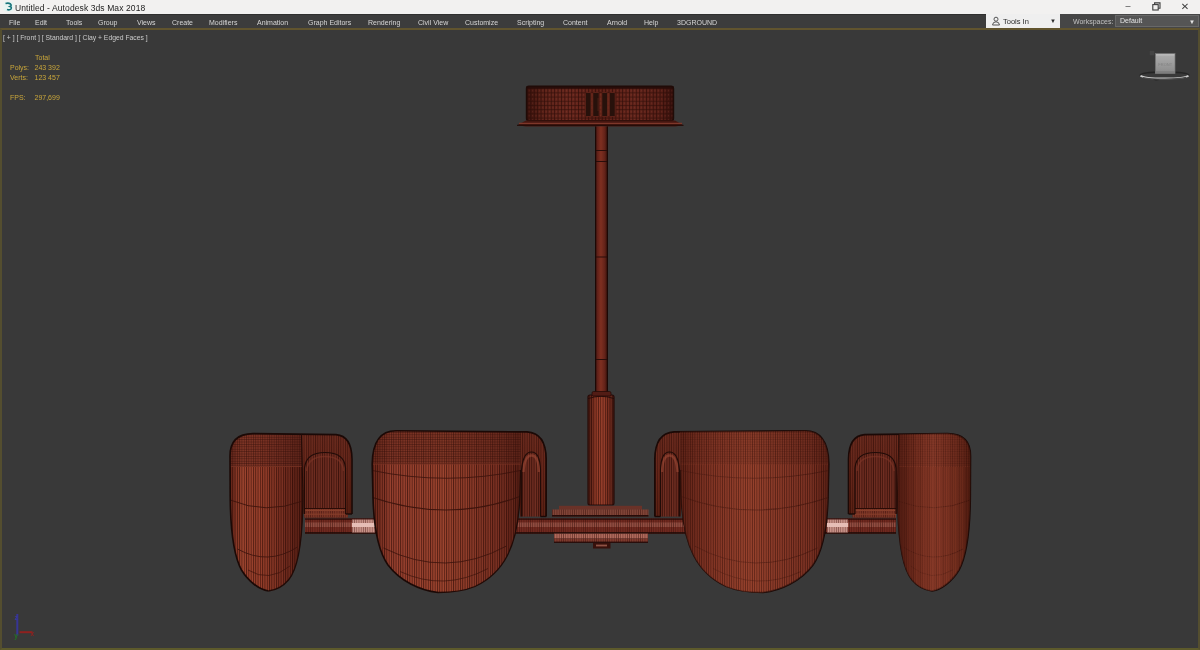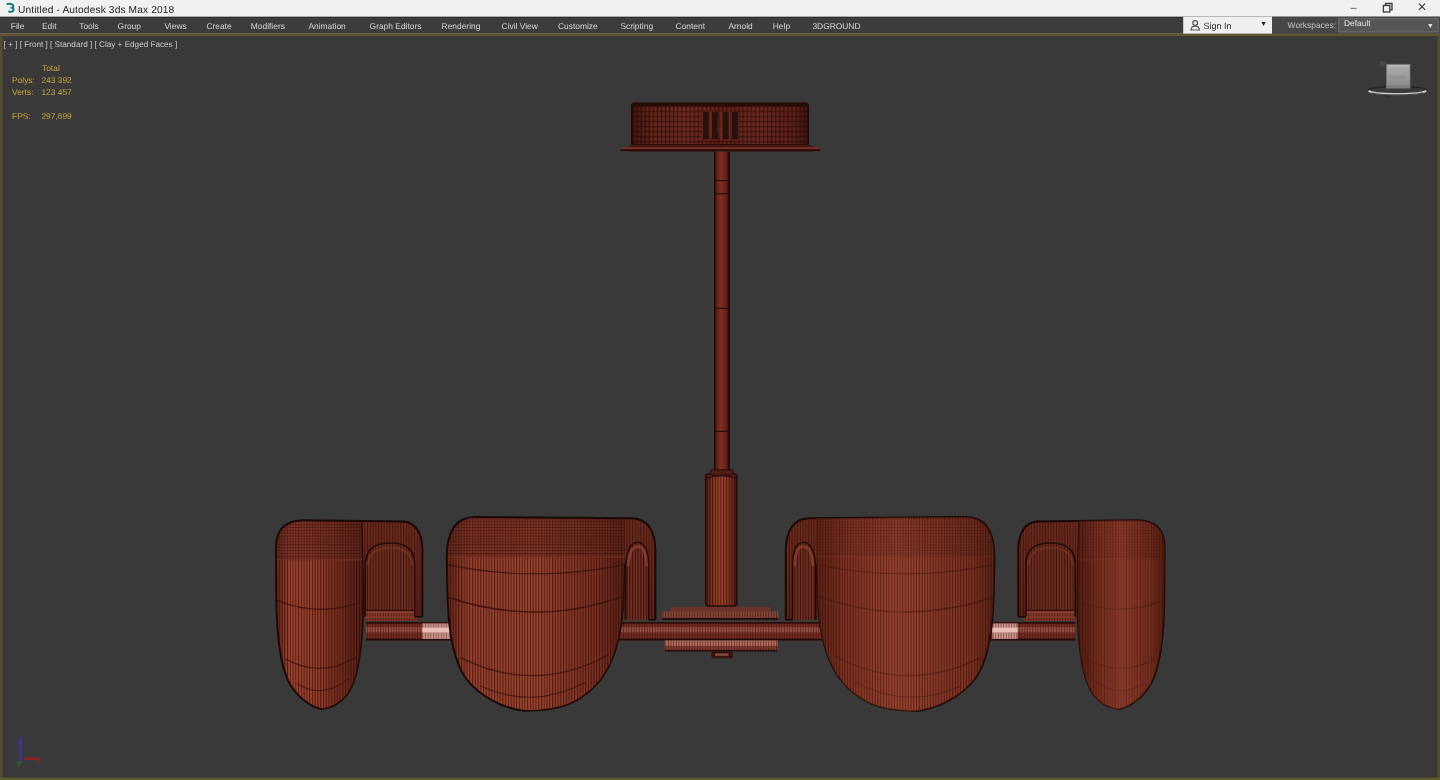--- a/index.html
+++ b/index.html
@@ -310,18 +310,18 @@
 <div class="stat" style="left:34.5px;top:63.5px">243 392</div>
 <div class="stat" style="left:10px;top:73.5px">Verts:</div>
 <div class="stat" style="left:34.5px;top:73.5px">123 457</div>
 <div class="stat" style="left:10px;top:93.5px">FPS:</div>
 <div class="stat" style="left:34.5px;top:93.5px">297,699</div>
 <div id="signin">
  <svg width="10" height="10" style="position:absolute;left:5px;top:1.5px" viewBox="0 0 10 10">
   <circle cx="5" cy="3.2" r="2" fill="none" stroke="#555" stroke-width="1"></circle>
   <path d="M1.5 9 Q1.8 5.8 5 5.8 Q8.2 5.8 8.5 9 Z" fill="none" stroke="#555" stroke-width="1"></path>
  </svg>
- <span style="position:absolute;left:17px;top:3px">Sign In</span>
+ <span style="position:absolute;left:17px;top:3px">Tools In</span>
  <span style="position:absolute;left:64px;top:3.5px;font-size:6px">▼</span>
 </div>
 <div id="wsp">
  <span style="position:absolute;left:13px;top:3.5px">Workspaces:</span>
  <div id="wdrop">Default<span style="position:absolute;right:3px;top:3px;font-size:6px">▼</span></div>
 </div>
 </body></html>

